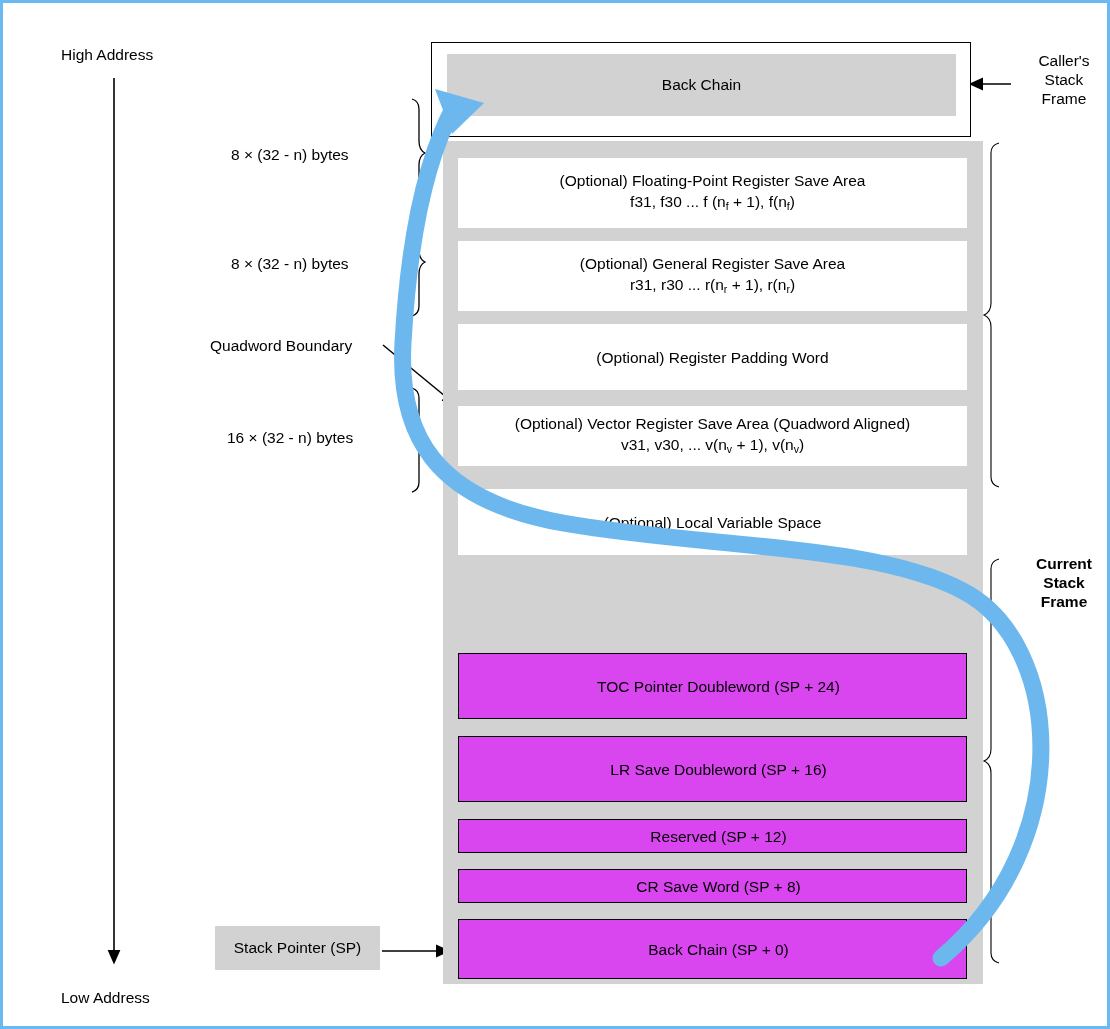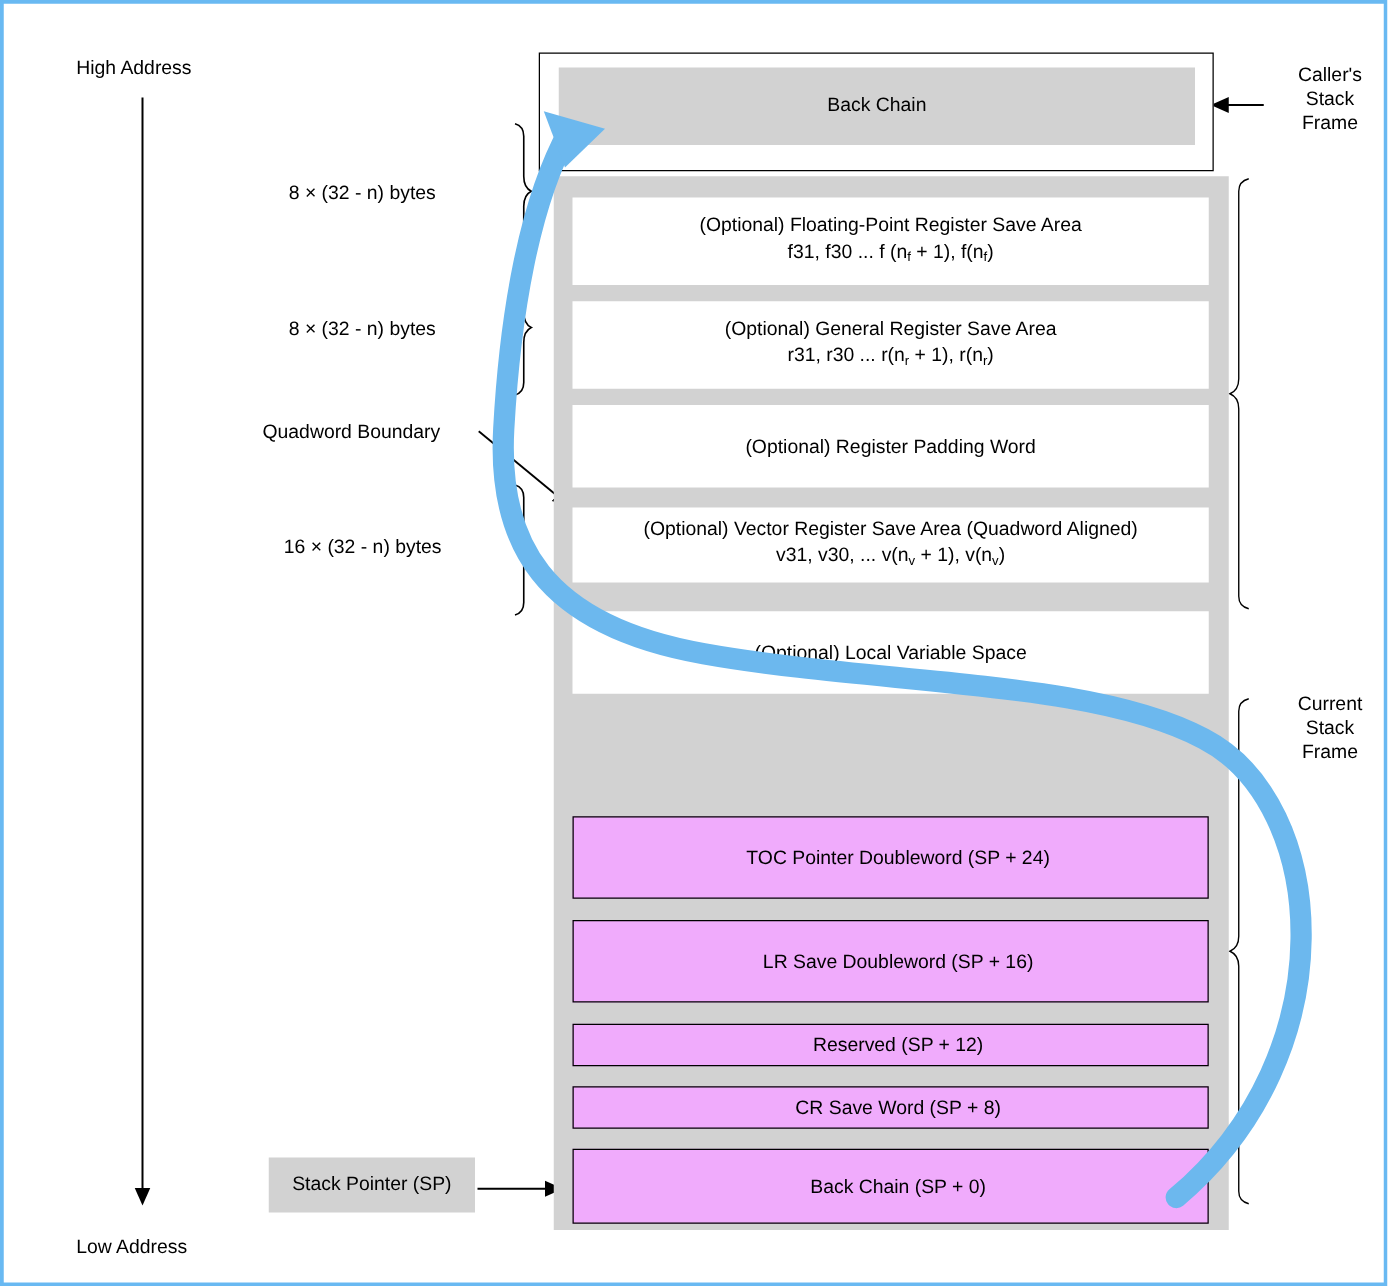--- a/index.html
+++ b/index.html
@@ -55,21 +55,21 @@
     display: flex;
     flex-direction: column;
     align-items: center;
     justify-content: center;
     font-size: 15.5px;
     color: #000;
     line-height: 21px;
     text-align: center;
   }
   .slot.white { background: #ffffff; }
-  .slot.gray  { background: #f0abfc; border: 1.4px solid #000000; padding-left: 12px; }
+  .slot.gray  { background: #d946ef; border: 1.4px solid #000000; padding-left: 12px; }
 
   sub { font-size: 10.5px; vertical-align: -0.25em; }
 
   
   #swoosh { position: absolute; left: 0; top: 0; width: 1110px; height: 1029px;
             pointer-events: none; }
 
   
   #addr-axis { position: absolute; left: 0; top: 0; width: 1110px; height: 1029px;
                pointer-events: none; }
@@ -125,21 +125,21 @@
 
     <line x1="380" y1="342" x2="448" y2="398" stroke="#000" stroke-width="1.5" marker-end="url(#ah2)"></line>
 
     <line x1="379" y1="948" x2="441" y2="948" stroke="#000" stroke-width="1.6" marker-end="url(#ah2)"></line>
   </svg>
 
   <div class="lbl" style="left:207px; top:333px;">Quadword Boundary</div>
 
   <div class="lbl lbl-c" style="left:1018px; top:48px; width:86px;">Caller's<br>Stack<br>Frame</div>
 
-  <div class="lbl lbl-c" style="left:1018px; top:551px; width:86px;">Current<br>Stack<br>Frame</div>
+  <div class="lbl lbl-c" style="left:1018px; top:551px; width:86px;font-weight:bold;">Current<br>Stack<br>Frame</div>
 
   <div id="caller-frame">
     <div class="inner">Back Chain</div>
   </div>
 
   <div id="current-frame">
 
     <div class="slot white" style="top:17px; height:70px;">
       <div>(Optional) Floating-Point Register Save Area</div>
       <div>f31, f30 ... f (n<sub>f</sub> + 1), f(n<sub>f</sub>)</div>

